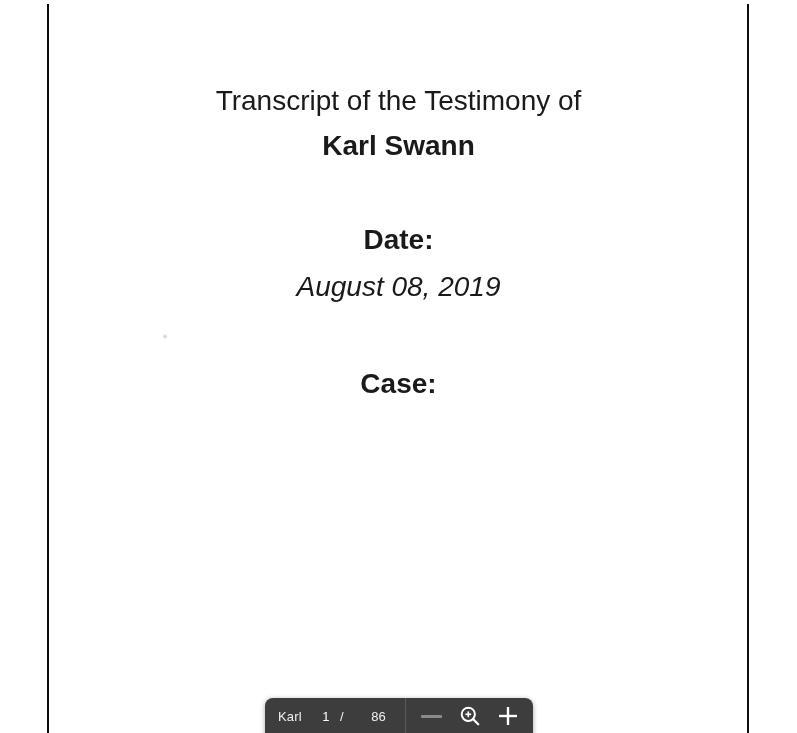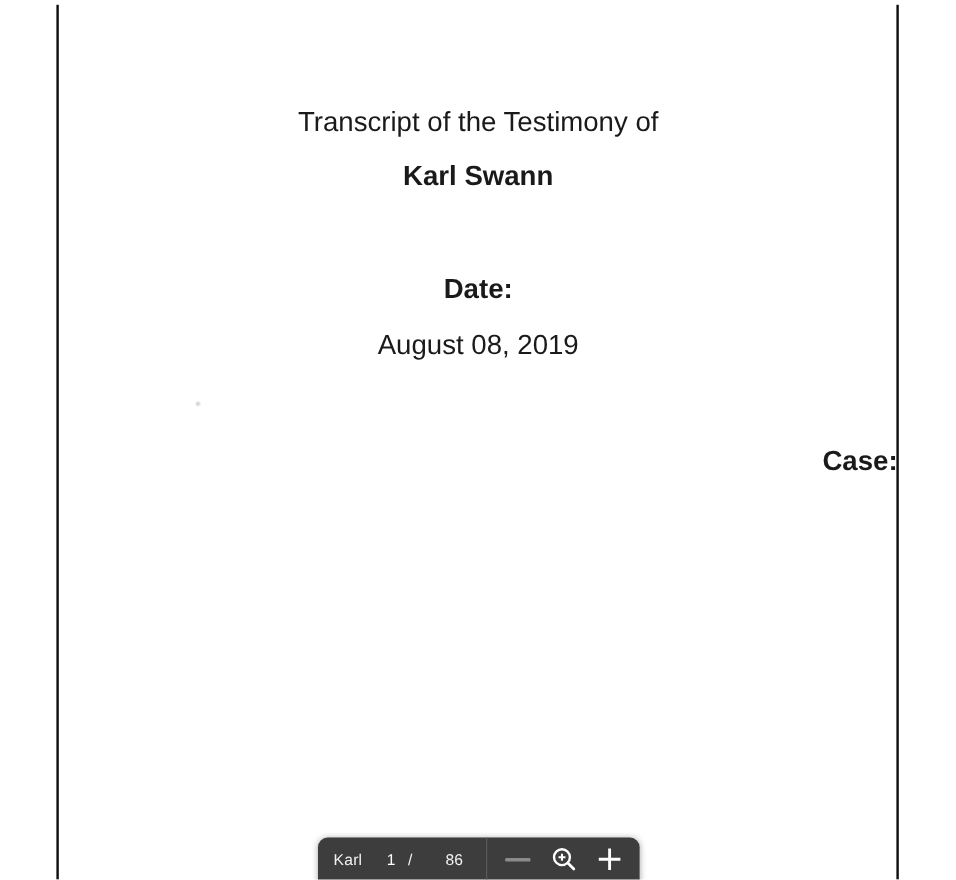--- a/index.html
+++ b/index.html
@@ -25,30 +25,30 @@
   .rule-left  { left: 47px; }
   .rule-right { left: 747px; }
 
   
   .doc-line {
     position: absolute;
     left: 49px;
     right: 49px;
     text-align: center;
     color: #1a1a1a;
-    font-size: 23px;
+    font-size: 28px;
     line-height: 26px;
     white-space: nowrap;
   }
   .bold { font-weight: bold; }
   .t-title { top: 88px; }
   .t-name  { top: 133px; }
   .t-date-label { top: 227px; }
-  .t-date-value { top: 274px; }
-  .t-case-label { top: 371px; text-align: right; }
+  .t-date-value { top: 274px; font-style: italic; }
+  .t-case-label { top: 371px; }
   .t-case-value { top: 412px; }
 
   
   .artifact {
     position: absolute;
     left: 162px;
     top: 334px;
     width: 6px;
     height: 5px;
     background: radial-gradient(circle, #b9b9b9 0%, rgba(255,255,255,0) 70%);

